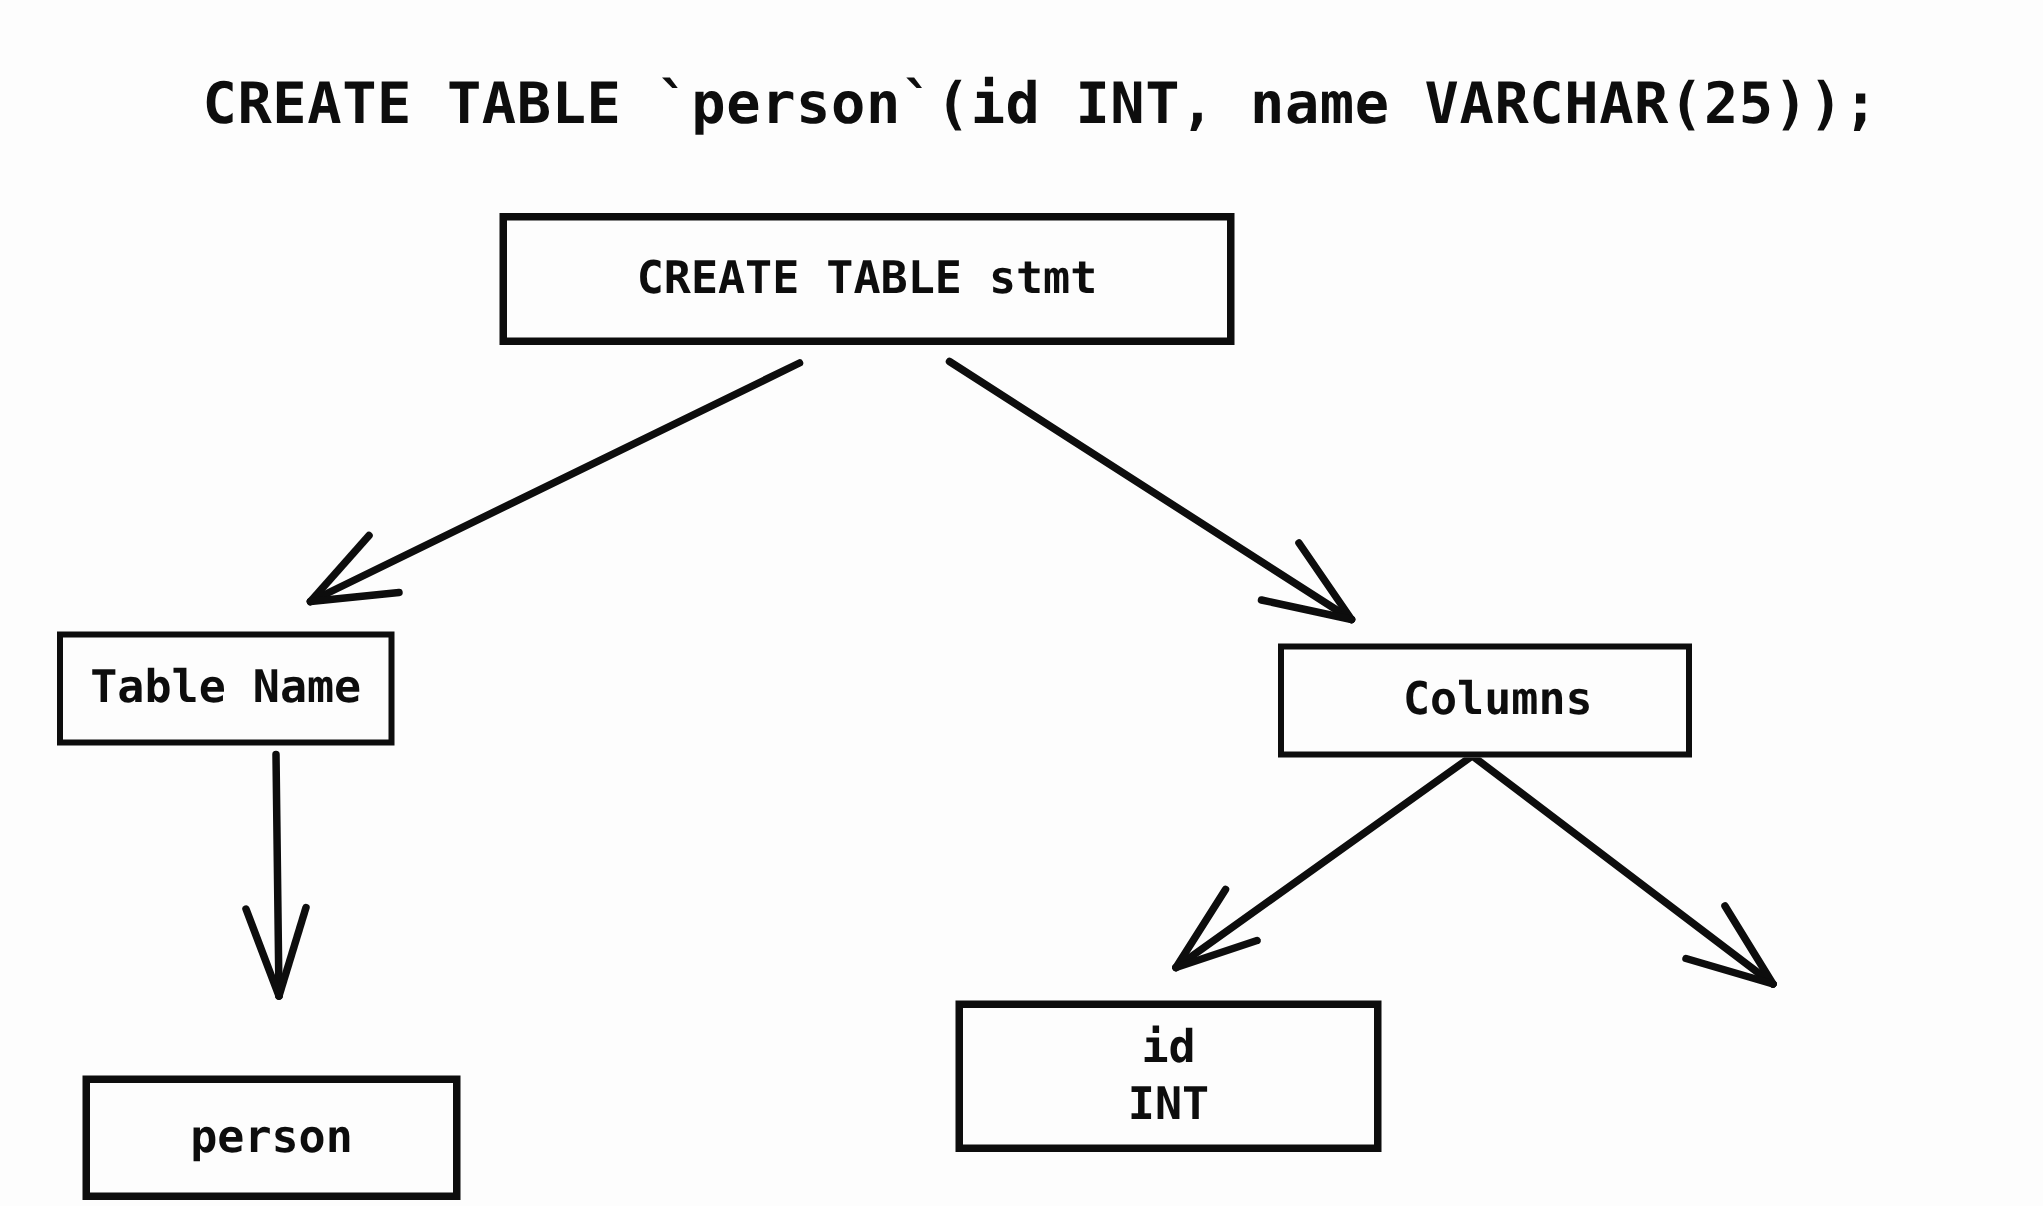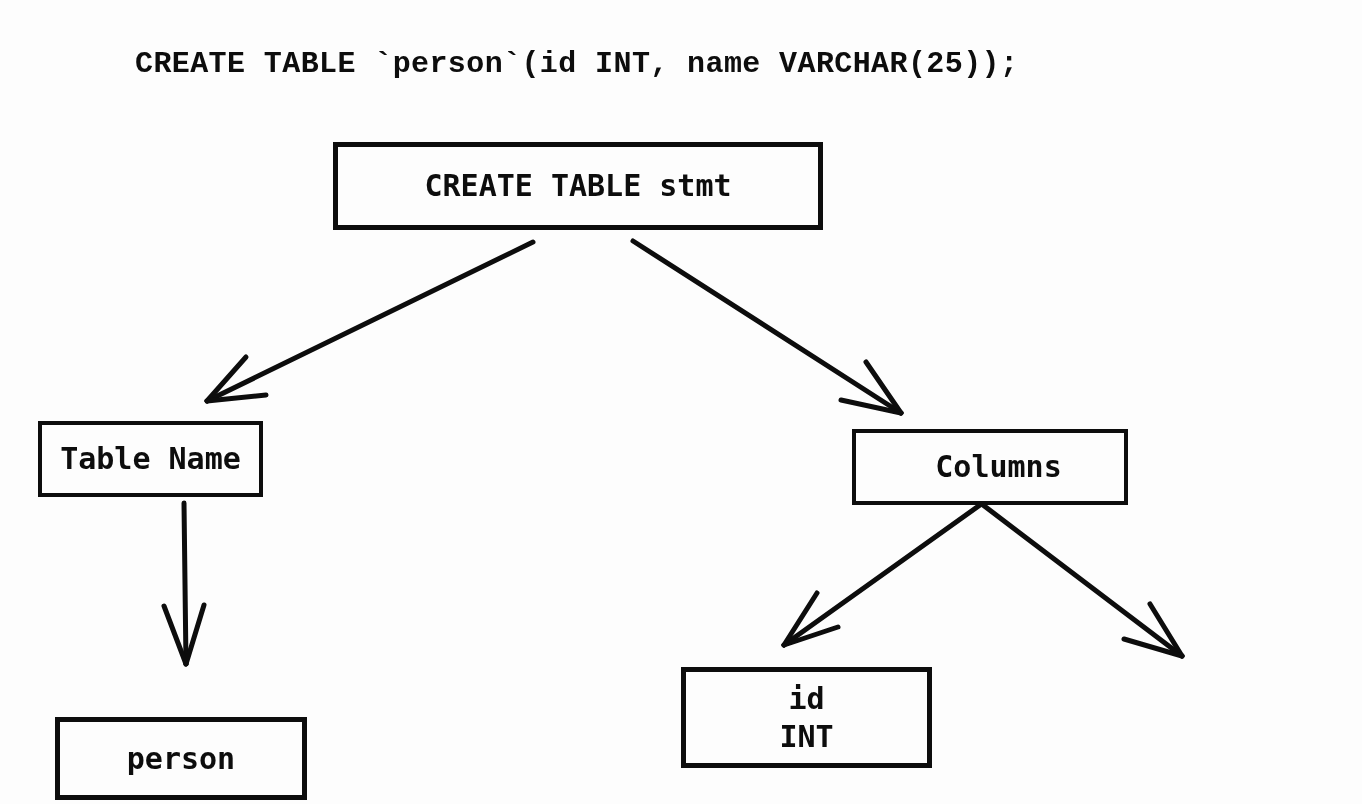--- a/index.html
+++ b/index.html
@@ -5,35 +5,35 @@
   :root { --ink:#0d0d0d; --bg:#fdfdfd; }
   * { margin:0; padding:0; box-sizing:border-box; }
   html,body { width:1362px; height:804px; background:var(--bg); overflow:hidden; }
   .canvas {
     position:relative; width:1362px; height:804px;
     font-family:"DejaVu Sans Mono","Liberation Mono",monospace;
     color:var(--ink); background:var(--bg);
   }
   .sql-text {
     position:absolute; left:135px; top:47px;
-    font-size:30px; font-weight:bold; letter-spacing:0.4px; white-space:pre;font-family:Liberation Mono, monospace;
+    font-size:38px; font-weight:bold; letter-spacing:0.4px; white-space:pre;
   }
   .edges { position:absolute; left:0; top:0; pointer-events:none; }
   .edges line { stroke:var(--ink); stroke-width:5; stroke-linecap:round; }
   .node {
     position:absolute; display:flex; flex-direction:column;
     align-items:center; justify-content:center;
     background:var(--bg); border:4px solid var(--ink);
     font-size:30px; font-weight:bold; line-height:38px; text-align:right;
   }
   .node-root       { left:333px;  top:142px; width:490px; height:88px;  border-width:5px; }
   .node-table-name { left:38px;   top:421px; width:225px; height:76px;  }
   .node-columns    { left:852px;  top:429px; width:276px; height:76px;padding-left:17px;  }
   .node-person     { left:55px;   top:677px; width:252px; height:83px;  border-width:5px;margin-top:40px; }
-  .node-id         { left:637px;  top:667px; width:251px; height:101px; border-width:5px;margin-left:44px; }
+  .node-id         { left:637px;  top:667px; width:284px; height:101px; border-width:5px; }
   .node-name       { left:1028px; top:661px; width:295px; height:98px;  border-width:5px; }
 </style>
 </head>
 <body>
 
 <div class="canvas">
 
   <div class="sql-text">CREATE TABLE `person`(id INT, name VARCHAR(25));</div>
 
   <svg class="edges" width="1362" height="804" viewBox="0 0 1362 804" aria-hidden="true">

